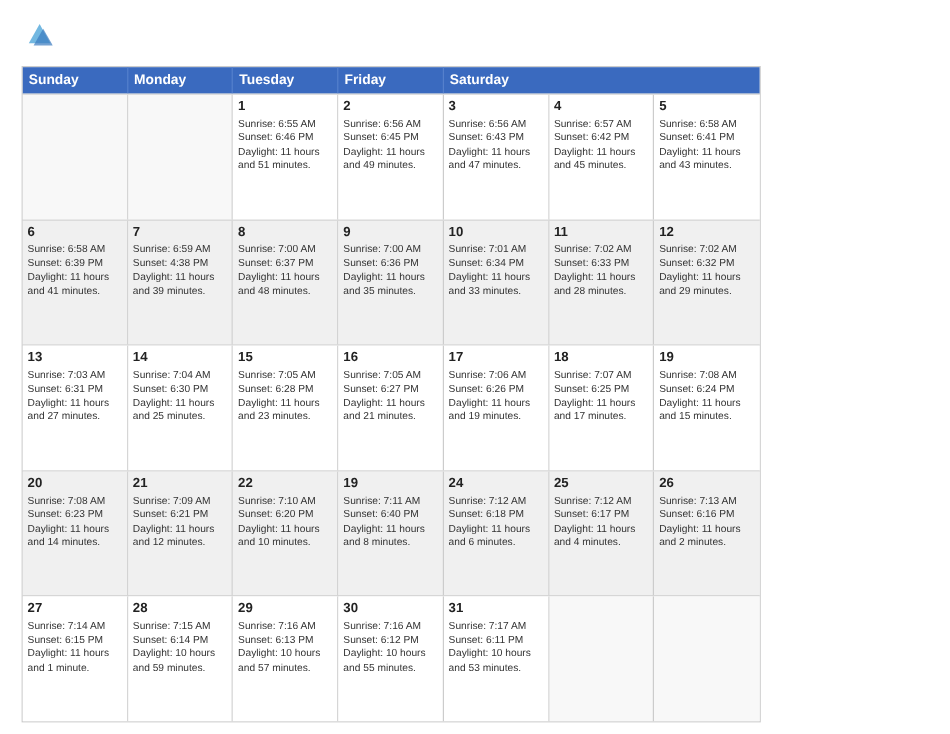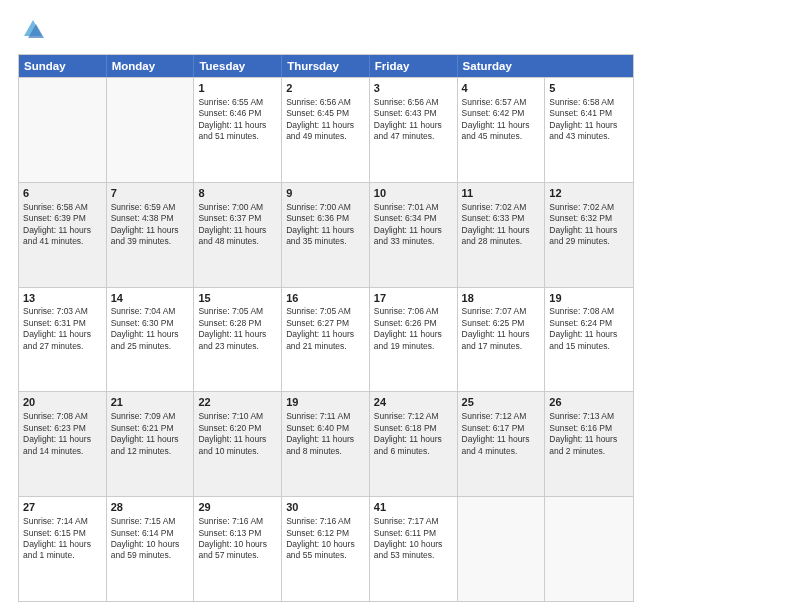--- a/index.html
+++ b/index.html
@@ -118,21 +118,20 @@
       <div class="month-title"></div>
       <div class="location"></div>
     </div>
   </div>
 
   <div class="calendar">
     <div class="cal-header" id="cal-header">
         <div class="cal-header-cell">Sunday</div>
         <div class="cal-header-cell">Monday</div>
         <div class="cal-header-cell">Tuesday</div>
-        <div class="cal-header-cell">Thursday</div>
         <div class="cal-header-cell">Friday</div>
         <div class="cal-header-cell">Saturday</div>
       </div>
     <div class="cal-body" id="cal-body">
         <div class="cal-week">
           <div class="cal-cell empty"></div>
           <div class="cal-cell empty"></div>
           <div class="cal-cell">
             <div class="day-num">1</div>
             <div class="cell-text">Sunrise: 6:55 AM</div>
@@ -315,21 +314,21 @@
             <div class="cell-text">Sunset: 6:13 PM</div>
             <div class="cell-text">Daylight: 10 hours and 57 minutes.</div>
           </div>
           <div class="cal-cell">
             <div class="day-num">30</div>
             <div class="cell-text">Sunrise: 7:16 AM</div>
             <div class="cell-text">Sunset: 6:12 PM</div>
             <div class="cell-text">Daylight: 10 hours and 55 minutes.</div>
           </div>
           <div class="cal-cell">
-            <div class="day-num">41</div>
+            <div class="day-num">31</div>
             <div class="cell-text">Sunrise: 7:17 AM</div>
             <div class="cell-text">Sunset: 6:11 PM</div>
             <div class="cell-text">Daylight: 10 hours and 53 minutes.</div>
           </div>
           <div class="cal-cell empty"></div>
           <div class="cal-cell empty"></div>
         </div>
       </div>
   </div>
 </div>

